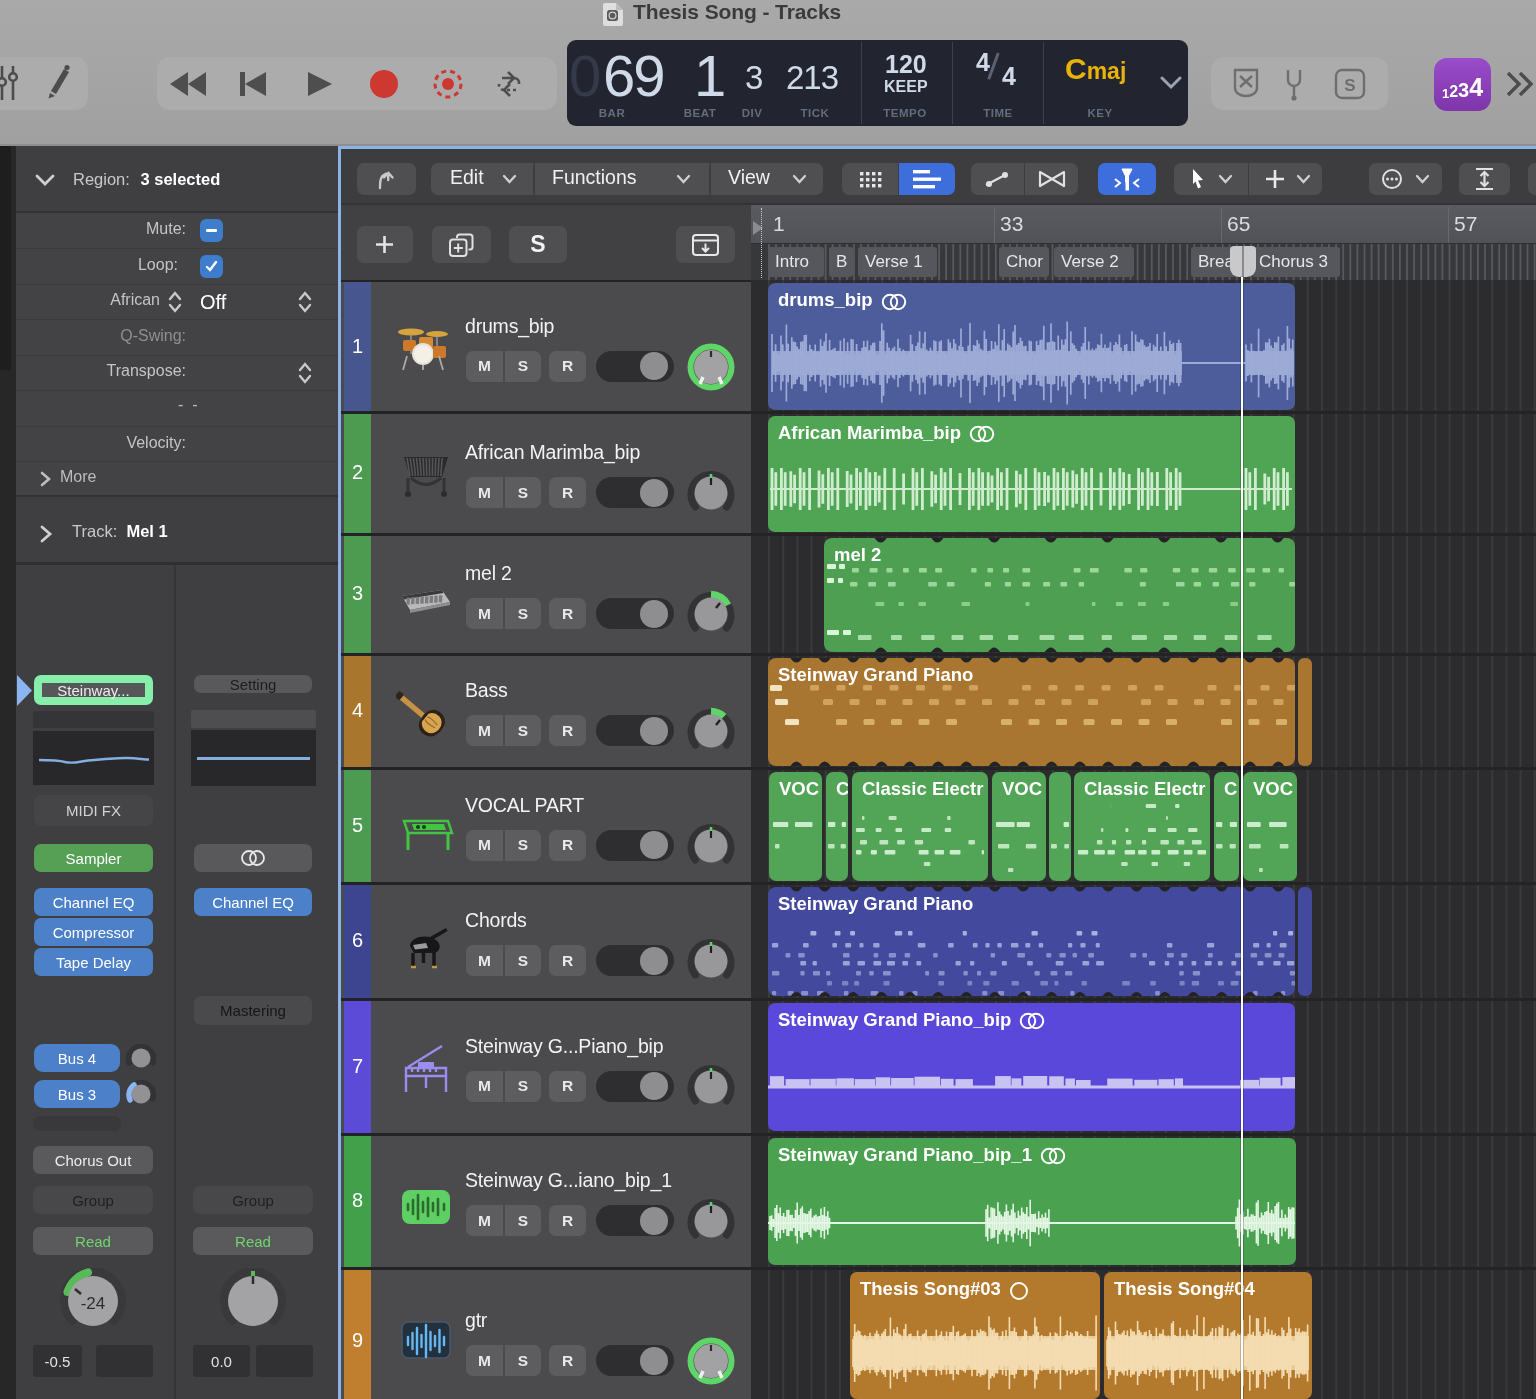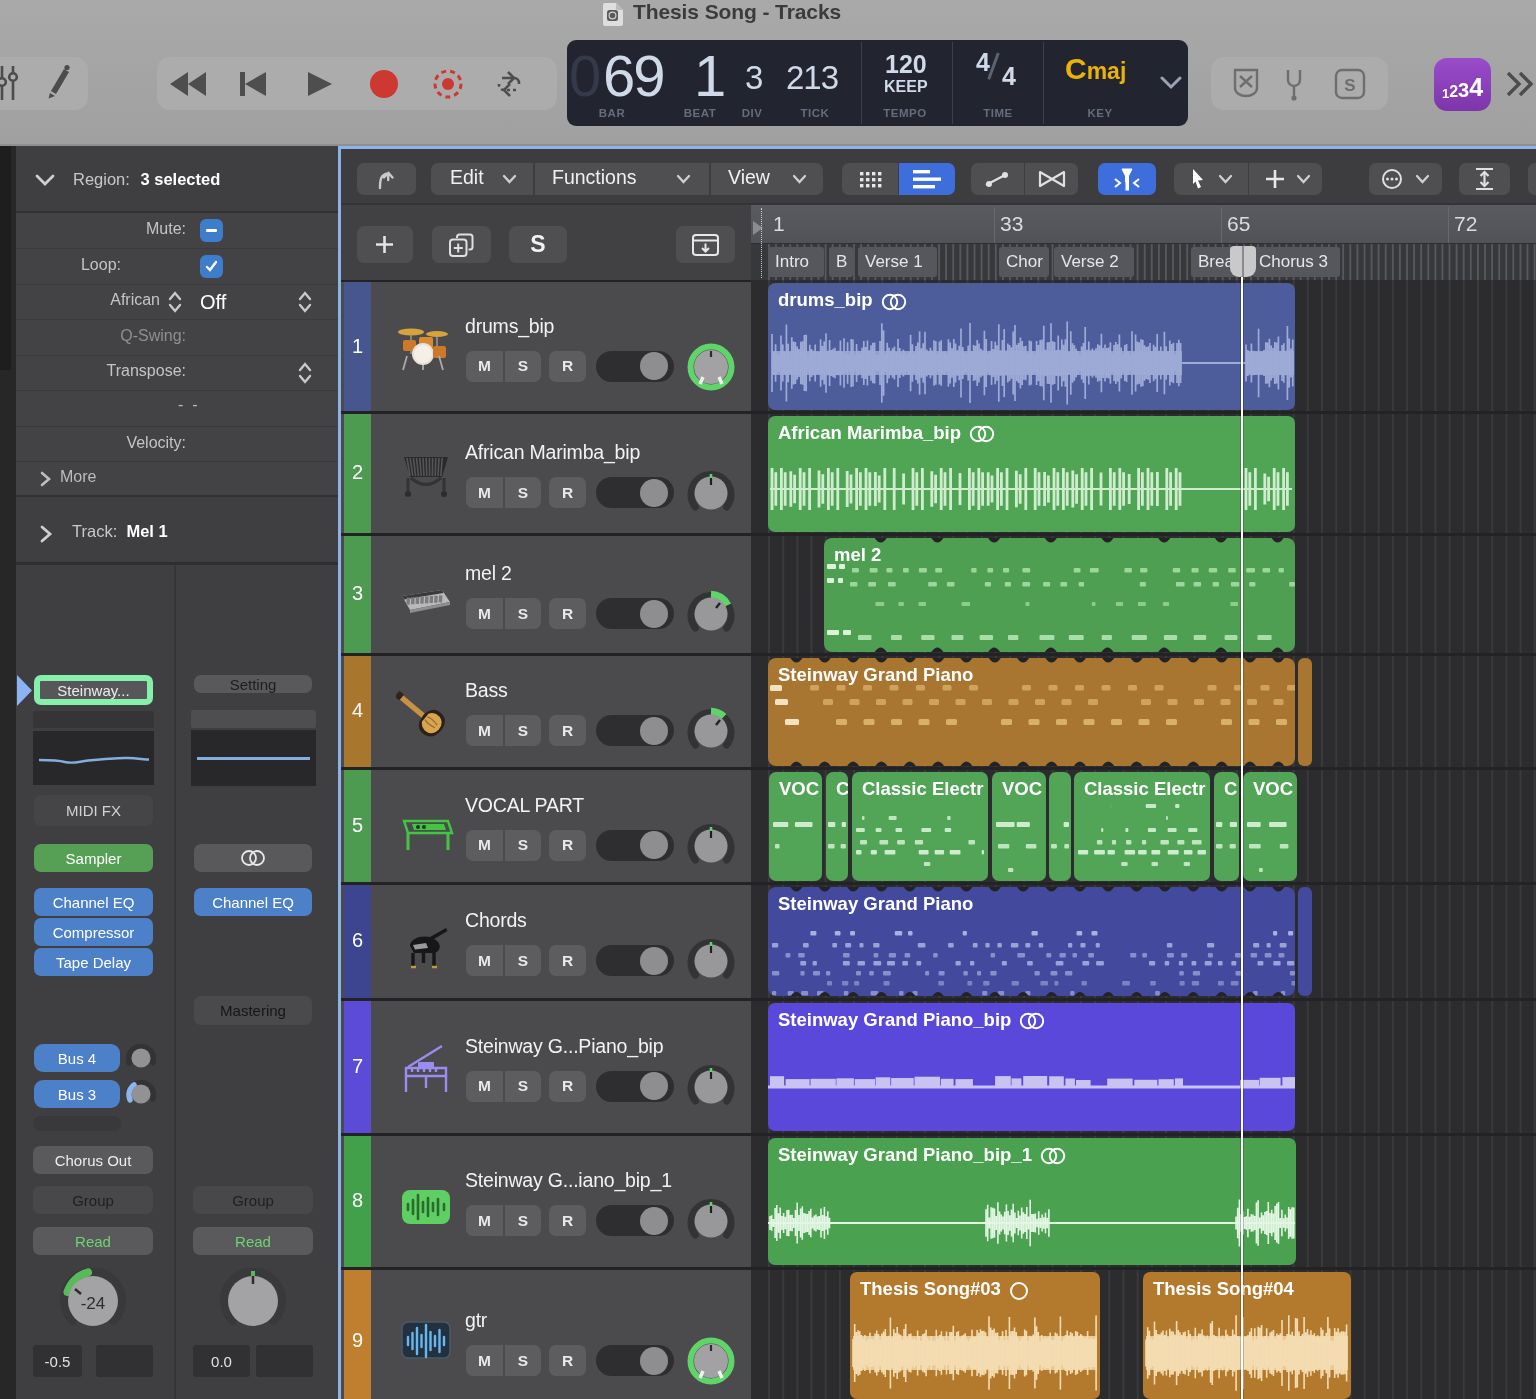--- a/index.html
+++ b/index.html
@@ -122,21 +122,21 @@
 <div class="abs" style="left:16px;top:211px;width:322px;height:2px;background:#323234;"></div>
 <div class="abs" style="left:16px;top:213px;width:322px;height:282px;background:#434345;"></div>
 <div class="abs" style="left:16px;top:248px;width:322px;height:1px;background:#3b3b3d;"></div>
 <div class="abs" style="left:16px;top:284px;width:322px;height:1px;background:#3b3b3d;"></div>
 <div class="abs" style="left:16px;top:319px;width:322px;height:1px;background:#3b3b3d;"></div>
 <div class="abs" style="left:16px;top:355px;width:322px;height:1px;background:#3b3b3d;"></div>
 <div class="abs" style="left:16px;top:390px;width:322px;height:1px;background:#3b3b3d;"></div>
 <div class="abs" style="left:16px;top:426px;width:322px;height:1px;background:#3b3b3d;"></div>
 <div class="abs" style="left:16px;top:461px;width:322px;height:1px;background:#3b3b3d;"></div>
 <div class="abs" style="left:16px;top:220px;width:170px;text-align:right;font-size:16px;color:#c4c4c4;">Mute:</div>
-<div class="abs" style="left:16px;top:256px;width:170px;text-align:center;font-size:16px;color:#c4c4c4;">Loop:</div>
+<div class="abs" style="left:8px;top:256px;width:170px;text-align:right;font-size:16px;color:#c4c4c4;">Loop:</div>
 <div class="abs" style="left:16px;top:291px;width:144px;text-align:right;font-size:16px;color:#c4c4c4;">African</div>
 <div class="abs" style="left:16px;top:327px;width:170px;text-align:right;font-size:16px;color:#8f8f91;">Q-Swing:</div>
 <div class="abs" style="left:16px;top:362px;width:170px;text-align:right;font-size:16px;color:#c4c4c4;">Transpose:</div>
 <div class="abs" style="left:16px;top:434px;width:170px;text-align:right;font-size:16px;color:#c4c4c4;">Velocity:</div>
 <div class="abs" style="left:200px;top:219px;width:23px;height:23px;background:#3e7ccc;border-radius:6px;display:flex;align-items:center;justify-content:center;">
       <div style="width:11px;height:3px;background:#fff;border-radius:1px;"></div>
     </div>
 <div class="abs" style="left:200px;top:255px;width:23px;height:23px;background:#3e7ccc;border-radius:6px;"></div>
 <svg class="abs" style="left:204px;top:259px;" width="15" height="15" viewBox="0 0 15 15">
       <path d="M3 8 L6 11 L12 3" stroke="#fff" stroke-width="2.4" fill="none" stroke-linecap="round"></path>
@@ -165,21 +165,21 @@
 <div class="abs" style="left:16px;top:495px;width:322px;height:2px;background:#323234;"></div>
 <svg class="abs" style="left:37px;top:524px;" width="16" height="20" viewBox="0 0 16 20">
       <path d="M5 3 L13 10 L5 17" stroke="#cfcfcf" stroke-width="2.8" fill="none" stroke-linecap="round"></path>
     </svg>
 <div class="abs" style="left:72px;top:522px;font-size:16.5px;color:#c8c8c8;">Track: &nbsp;<span style="color:#fff;font-weight:700;">Mel 1</span></div>
 <div class="abs" style="left:16px;top:562px;width:322px;height:3px;background:#2f2f31;"></div>
 <div class="abs" style="left:174px;top:565px;width:2px;height:834px;background:#353537;"></div>
 <svg class="abs" style="left:16px;top:674px;" width="18" height="33" viewBox="0 0 18 33">
       <path d="M1 1 L16 16.5 L1 32 Z" fill="#8ab5f2"></path>
     </svg>
-<div class="csbtn" style="left:34px;top:675px;width:119px;height:30px;background:#57575a;border:6px solid #86efac;color:#ececec;">Steinway...</div>
+<div class="csbtn" style="left:34px;top:675px;width:119px;height:30px;background:#57575a;border:8px solid #86efac;color:#ececec;">Steinway...</div>
 <div class="csbtn" style="left:194px;top:675px;width:118px;height:18px;background:#59595c;color:#1d1d1d;">Setting</div>
 <div class="abs" style="left:33px;top:711px;width:121px;height:17px;background:#353537;border-radius:2px;"></div>
 <div class="abs" style="left:191px;top:710px;width:125px;height:18px;background:#4e4e50;border-radius:2px;"></div>
 <div class="abs" style="left:33px;top:731px;width:121px;height:54px;background:#28282a;"></div>
 <svg class="abs" style="left:33px;top:731px;" width="121" height="54" viewBox="0 0 121 54">
       <path d="M6 29 C20 29 25 29 32 31 C40 33 44 31 55 29.5 C70 28 85 26.5 95 27 C105 27.5 112 28.5 116 28.5" stroke="#84aede" stroke-width="2.4" fill="none"></path>
     </svg>
 <div class="abs" style="left:191px;top:730px;width:125px;height:56px;background:#28282a;"></div>
 <div class="abs" style="left:197px;top:757px;width:113px;height:2.5px;background:#84aede;"></div>
 <div class="csbtn" style="left:34px;top:795px;width:119px;height:31px;background:#454547;color:#d2d2d4;">MIDI FX</div>
@@ -351,21 +351,21 @@
     </svg>
 <div class="abs" style="left:751px;top:205px;width:785px;height:39px;background:linear-gradient(#5a5b60,#515257);"></div>
 <div class="abs" style="left:751px;top:244px;width:785px;height:36px;background:#37383a;"></div>
 <div class="abs" style="left:751px;top:243px;width:785px;height:1px;background:#2e2f31;"></div>
 <div class="abs" style="left:773px;top:212px;font-size:21px;color:#dcdcde;">1</div>
 <div class="abs" style="left:994px;top:207px;width:1px;height:36px;background:#68696e;"></div>
 <div class="abs" style="left:1000px;top:212px;font-size:21px;color:#dcdcde;">33</div>
 <div class="abs" style="left:1221px;top:207px;width:1px;height:36px;background:#68696e;"></div>
 <div class="abs" style="left:1227px;top:212px;font-size:21px;color:#dcdcde;">65</div>
 <div class="abs" style="left:1448px;top:207px;width:1px;height:36px;background:#68696e;"></div>
-<div class="abs" style="left:1454px;top:212px;font-size:21px;color:#dcdcde;">72</div>
+<div class="abs" style="left:1454px;top:212px;font-size:21px;color:#dcdcde;">57</div>
 <svg class="abs" style="left:752px;top:220px;" width="12" height="16" viewBox="0 0 12 16">
       <path d="M1 1 L11 8 L1 15 Z" fill="#8a8b90"></path>
     </svg>
 <div class="abs" style="left:761px;top:208px;width:0px;height:70px;border-left:1.5px dotted #cacaca;"></div>
 <svg class="abs" style="left:751px;top:244px;" width="785" height="36" viewBox="0 0 785 36">
       <g fill="#585960">
         <rect x="17.0" y="0" width="1.8" height="36"></rect>
         <rect x="24.1" y="0" width="1.8" height="36"></rect>
         <rect x="31.2" y="0" width="1.8" height="36"></rect>
         <rect x="38.3" y="0" width="1.8" height="36"></rect>
@@ -1440,21 +1440,21 @@
     </div>
 <div class="abs" style="left:850px;top:1271.5px;width:250px;height:127.5px;background:#b3792c;border-radius:7px;overflow:hidden;">
       <svg style="position:absolute;left:0;top:0;" width="250" height="127.5" viewBox="0 0 250 127.5">
         <rect x="3" y="64" width="244" height="34" fill="#f4ddb2" opacity="0.8"></rect>
         <path d="M3.0 67.0V95.0M4.7 52.1V109.9M6.4 59.9V102.1M8.1 58.2V103.8M9.8 59.2V102.8M11.5 63.0V99.0M13.2 66.5V95.5M14.9 62.9V99.1M16.6 68.6V93.4M18.3 67.1V94.9M20.0 60.8V101.2M21.7 67.0V95.0M23.4 67.6V94.4M25.1 61.4V100.6M26.8 58.5V103.5M28.5 62.0V100.0M30.2 67.7V94.3M31.9 61.4V100.6M33.6 59.4V102.6M35.3 57.1V104.9M37.0 64.7V97.3M38.7 63.7V98.3M40.4 45.5V116.5M42.1 66.0V96.0M43.8 57.2V104.8M45.5 61.0V101.0M47.2 54.9V107.1M48.9 61.6V100.4M50.6 62.8V99.2M52.3 67.4V94.6M54.0 57.0V105.0M55.7 52.0V110.0M57.4 66.3V95.7M59.1 61.9V100.1M60.8 61.5V100.5M62.5 67.4V94.6M64.2 66.1V95.9M65.9 67.9V94.1M67.6 58.5V103.5M69.3 64.2V97.8M71.0 68.9V93.1M72.7 62.3V99.7M74.4 61.3V100.7M76.1 57.8V104.2M77.8 66.0V96.0M79.5 68.5V93.5M81.2 64.1V97.9M82.9 68.3V93.7M84.6 68.9V93.1M86.3 57.7V104.3M88.0 66.6V95.4M89.7 62.9V99.1M91.4 59.2V102.8M93.1 65.3V96.7M94.8 68.4V93.6M96.5 59.6V102.4M98.2 68.9V93.1M99.9 60.1V101.9M101.6 60.1V101.9M103.3 53.7V108.3M105.0 68.5V93.5M106.7 60.0V102.0M108.4 58.9V103.1M110.1 65.8V96.2M111.8 63.8V98.2M113.5 62.7V99.3M115.2 61.3V100.7M116.9 66.4V95.6M118.6 68.8V93.2M120.3 66.2V95.8M122.0 57.7V104.3M123.7 65.1V96.9M125.4 65.1V96.9M127.1 58.1V103.9M128.8 60.7V101.3M130.5 57.3V104.7M132.2 58.9V103.1M133.9 58.7V103.3M135.6 60.3V101.7M137.3 65.3V96.7M139.0 44.2V117.8M140.7 55.5V106.5M142.4 57.9V104.1M144.1 56.4V105.6M145.8 60.7V101.3M147.5 60.6V101.4M149.2 68.2V93.8M150.9 64.6V97.4M152.6 59.2V102.8M154.3 68.2V93.8M156.0 58.0V104.0M157.7 67.7V94.3M159.4 45.1V116.9M161.1 59.3V102.7M162.8 59.1V102.9M164.5 55.6V106.4M166.2 59.9V102.1M167.9 65.2V96.8M169.6 68.7V93.3M171.3 65.6V96.4M173.0 64.6V97.4M174.7 57.4V104.6M176.4 58.8V103.2M178.1 68.6V93.4M179.8 63.8V98.2M181.5 64.8V97.2M183.2 62.5V99.5M184.9 45.5V116.5M186.6 54.2V107.8M188.3 59.9V102.1M190.0 68.9V93.1M191.7 63.1V98.9M193.4 66.8V95.2M195.1 64.8V97.2M196.8 65.9V96.1M198.5 65.6V96.4M200.2 60.6V101.4M201.9 67.7V94.3M203.6 68.0V94.0M205.3 60.6V101.4M207.0 61.5V100.5M208.7 64.2V97.8M210.4 44.6V117.4M212.1 68.7V93.3M213.8 65.8V96.2M215.5 63.0V99.0M217.2 58.4V103.6M218.9 63.5V98.5M220.6 59.9V102.1M222.3 61.2V100.8M224.0 65.1V96.9M225.7 58.9V103.1M227.4 60.1V101.9M229.1 63.7V98.3M230.8 62.0V100.0M232.5 63.5V98.5M234.2 66.1V95.9M235.9 65.4V96.6M237.6 58.9V103.1M239.3 67.1V94.9M241.0 65.1V96.9M242.7 67.1V94.9M244.4 66.7V95.3M246.1 43.5V118.5" stroke="#f4ddb2" stroke-width="1.6" fill="none" opacity="1.0"></path>
       </svg>
       <div class="reglabel" style="color:#fff;">Thesis Song#03<svg width="20" height="20" viewBox="0 0 20 20" style="margin-top:3px;">
           <circle cx="10" cy="10" r="8" stroke="#fff" stroke-width="2" fill="none"></circle>
         </svg></div>
     </div>
-<div class="abs" style="left:1104px;top:1271.5px;width:208px;height:127.5px;background:#b3792c;border-radius:7px;overflow:hidden;margin-left:39px;">
+<div class="abs" style="left:1104px;top:1271.5px;width:208px;height:127.5px;background:#b3792c;border-radius:7px;overflow:hidden;">
       <svg style="position:absolute;left:0;top:0;" width="208" height="127.5" viewBox="0 0 208 127.5">
         <rect x="3" y="64" width="202" height="34" fill="#f4ddb2" opacity="0.8"></rect>
         <path d="M3.0 67.6V94.4M4.7 55.2V106.8M6.4 58.7V103.3M8.1 66.3V95.7M9.8 67.5V94.5M11.5 49.4V112.6M13.2 57.9V104.1M14.9 62.0V100.0M16.6 62.5V99.5M18.3 60.5V101.5M20.0 58.6V103.4M21.7 63.0V99.0M23.4 58.5V103.5M25.1 65.8V96.2M26.8 56.7V105.3M28.5 59.2V102.8M30.2 59.5V102.5M31.9 62.6V99.4M33.6 49.1V112.9M35.3 58.0V104.0M37.0 60.2V101.8M38.7 63.1V98.9M40.4 60.3V101.7M42.1 59.5V102.5M43.8 66.4V95.6M45.5 58.1V103.9M47.2 62.1V99.9M48.9 68.5V93.5M50.6 66.7V95.3M52.3 55.8V106.2M54.0 67.6V94.4M55.7 61.4V100.6M57.4 61.8V100.2M59.1 57.4V104.6M60.8 63.3V98.7M62.5 66.1V95.9M64.2 63.5V98.5M65.9 67.3V94.7M67.6 51.2V110.8M69.3 49.1V112.9M71.0 63.1V98.9M72.7 64.1V97.9M74.4 65.9V96.1M76.1 55.8V106.2M77.8 65.9V96.1M79.5 63.5V98.5M81.2 67.2V94.8M82.9 57.7V104.3M84.6 62.4V99.6M86.3 65.8V96.2M88.0 64.1V97.9M89.7 57.5V104.5M91.4 62.4V99.6M93.1 43.3V118.7M94.8 64.0V98.0M96.5 65.3V96.7M98.2 65.5V96.5M99.9 44.9V117.1M101.6 65.1V96.9M103.3 64.8V97.2M105.0 63.0V99.0M106.7 59.8V102.2M108.4 56.0V106.0M110.1 68.2V93.8M111.8 56.3V105.7M113.5 67.0V95.0M115.2 54.8V107.2M116.9 55.7V106.3M118.6 53.0V109.0M120.3 65.7V96.3M122.0 64.1V97.9M123.7 56.3V105.7M125.4 66.6V95.4M127.1 60.5V101.5M128.8 59.6V102.4M130.5 58.0V104.0M132.2 66.2V95.8M133.9 61.6V100.4M135.6 62.9V99.1M137.3 61.2V100.8M139.0 48.1V113.9M140.7 68.2V93.8M142.4 67.0V95.0M144.1 62.0V100.0M145.8 43.2V118.8M147.5 62.4V99.6M149.2 59.7V102.3M150.9 63.8V98.2M152.6 46.1V115.9M154.3 46.5V115.5M156.0 59.4V102.6M157.7 64.4V97.6M159.4 61.9V100.1M161.1 44.9V117.1M162.8 60.2V101.8M164.5 56.9V105.1M166.2 62.4V99.6M167.9 58.2V103.8M169.6 62.9V99.1M171.3 61.2V100.8M173.0 64.9V97.1M174.7 63.3V98.7M176.4 65.2V96.8M178.1 55.4V106.6M179.8 57.9V104.1M181.5 64.6V97.4M183.2 60.8V101.2M184.9 44.9V117.1M186.6 56.6V105.4M188.3 68.3V93.7M190.0 68.9V93.1M191.7 56.1V105.9M193.4 59.8V102.2M195.1 56.3V105.7M196.8 60.4V101.6M198.5 59.3V102.7M200.2 59.5V102.5M201.9 59.7V102.3M203.6 52.5V109.5" stroke="#f4ddb2" stroke-width="1.6" fill="none" opacity="1.0"></path>
       </svg>
       <div class="reglabel" style="color:#fff;">Thesis Song#04</div>
     </div>
 <div class="abs" style="left:1241px;top:277px;width:2px;height:1122px;background:#fff;box-shadow:0 0 0 0.5px rgba(0,0,0,0.4);"></div>
 <div class="abs" style="left:1242px;top:246px;width:1.5px;height:31px;background:#8a8a8a;"></div>
 </div>
 </body></html>

